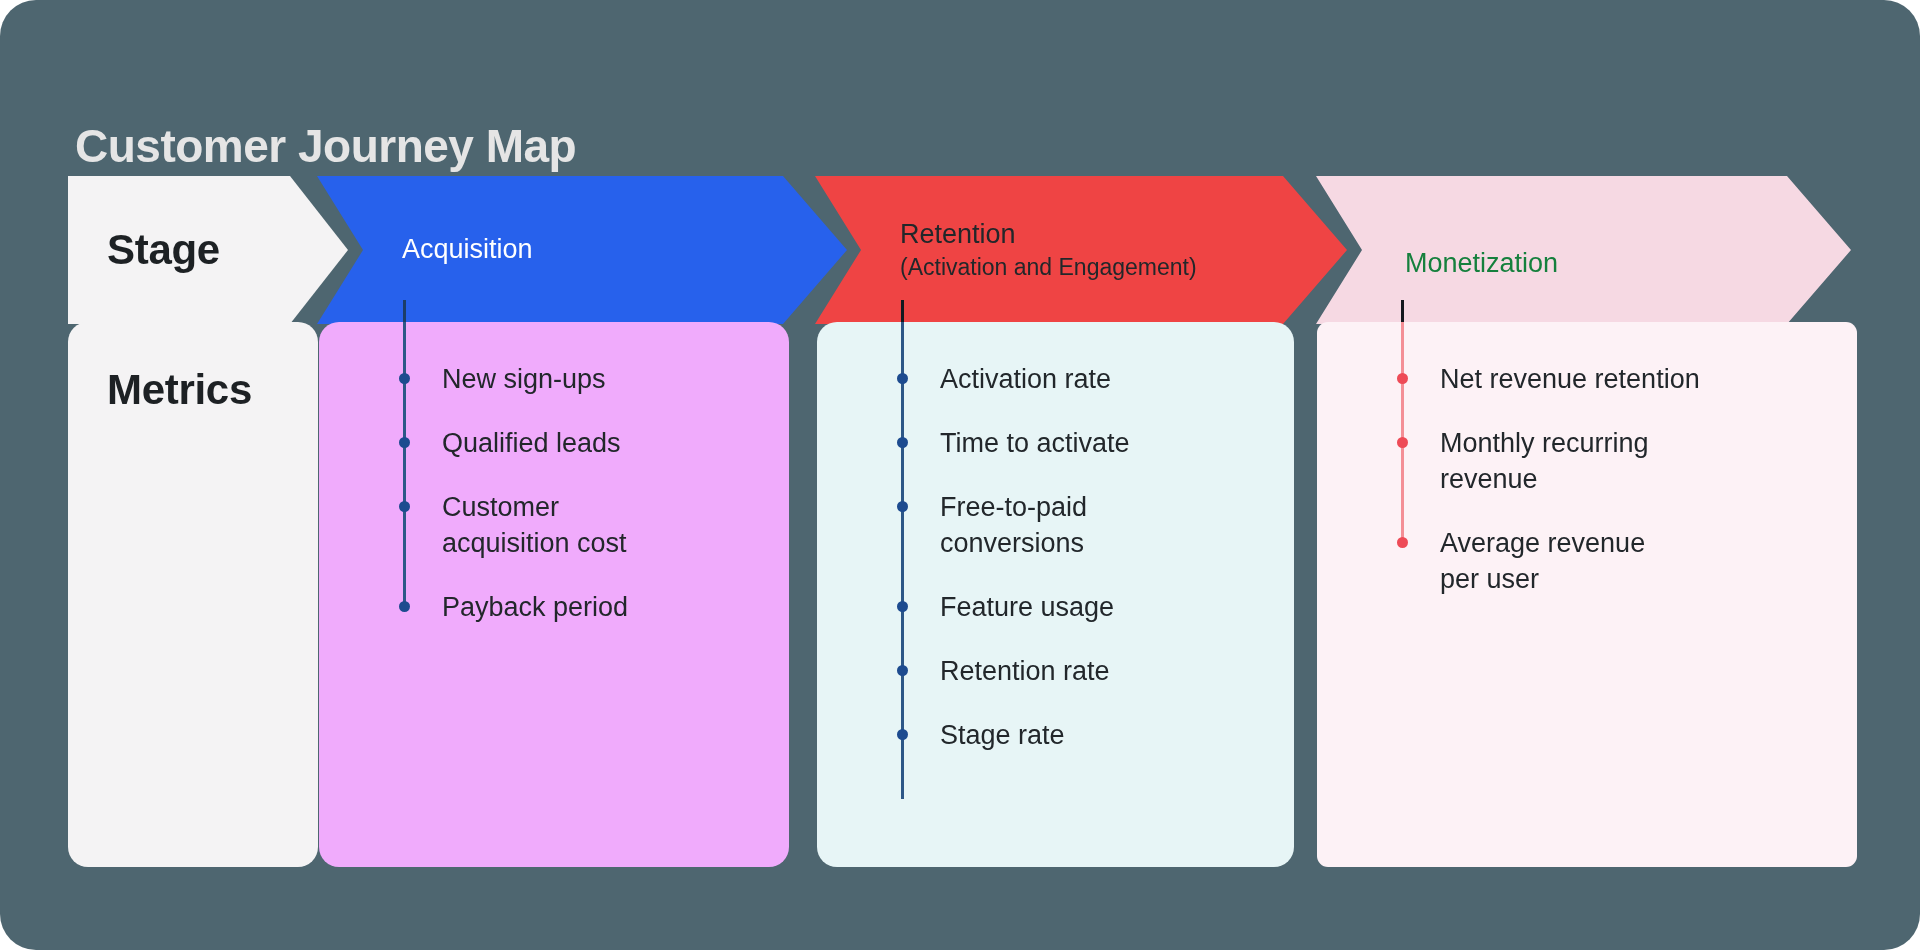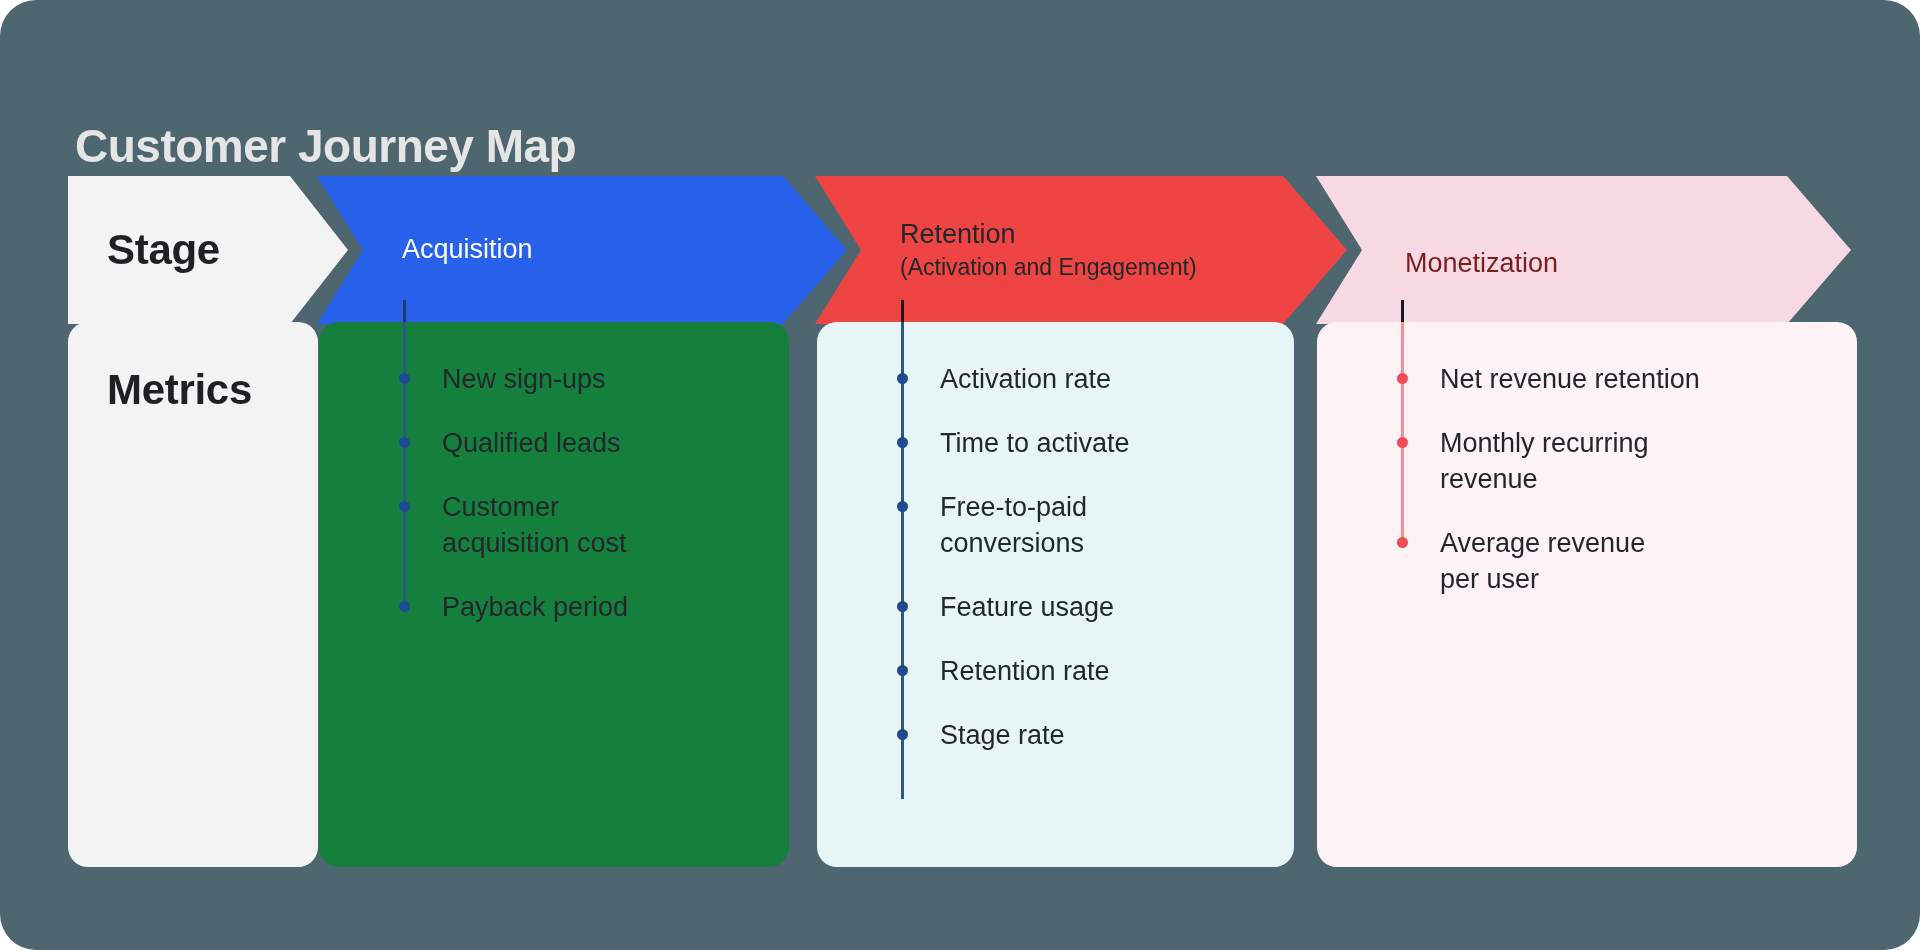--- a/index.html
+++ b/index.html
@@ -70,21 +70,21 @@
   
   .panel {
     position: absolute;
     top: 322px;
     height: 545px;
     border-radius: 20px;
   }
   .panel.metrics-hdr { left: 68px;  width: 250px; background: #f4f3f4; }
   .panel.acq         { left: 319px; width: 470px; }
   .panel.ret         { left: 817px; width: 477px; }
-  .panel.mon         { left: 1317px; width: 540px; }
+  .panel.mon         { left: 1317px; width: 540px; border-radius: 11px; }
 
   .panel.metrics-hdr .row-hdr-label {
     position: absolute;
     left: 39px;
     top: 44px;
   }
 
   ul.metric-list {
     position: absolute;
     top: 39px;
@@ -151,29 +151,29 @@
     <span class="arrow-label" style="color: rgb(255, 255, 255);">Acquisition</span>
 
   </div>
 
   <div class="arrow arrow-notched ret" style="background: #ef4444;">
     <span class="arrow-label" style="color: rgb(34, 39, 42);">Retention</span>
     <span class="arrow-subtitle" style="color: rgb(34, 39, 42);">(Activation and Engagement)</span>
   </div>
 
   <div class="arrow arrow-notched mon" style="background: rgb(246, 217, 227);">
-    <span class="arrow-label" style="color: #7f1d1d; margin-top: 28px;">Monetization</span>
+    <span class="arrow-label" style="color: #15803d; margin-top: 28px;">Monetization</span>
 
   </div>
 
   <div class="panel metrics-hdr" style="background: rgb(244, 243, 244);">
     <span class="row-hdr-label">Metrics</span>
   </div>
 
-  <div class="panel acq" style="background: #15803d;">
+  <div class="panel acq" style="background: #f0abfc;">
     <ul class="metric-list" style="--dot: #1d4b8f;">
         <li>New sign-ups</li>
         <li>Qualified leads</li>
         <li>Customer
 acquisition cost</li>
         <li>Payback period</li>
       </ul>
   </div>
 
   <div class="panel ret" style="background: rgb(231, 245, 246);">

